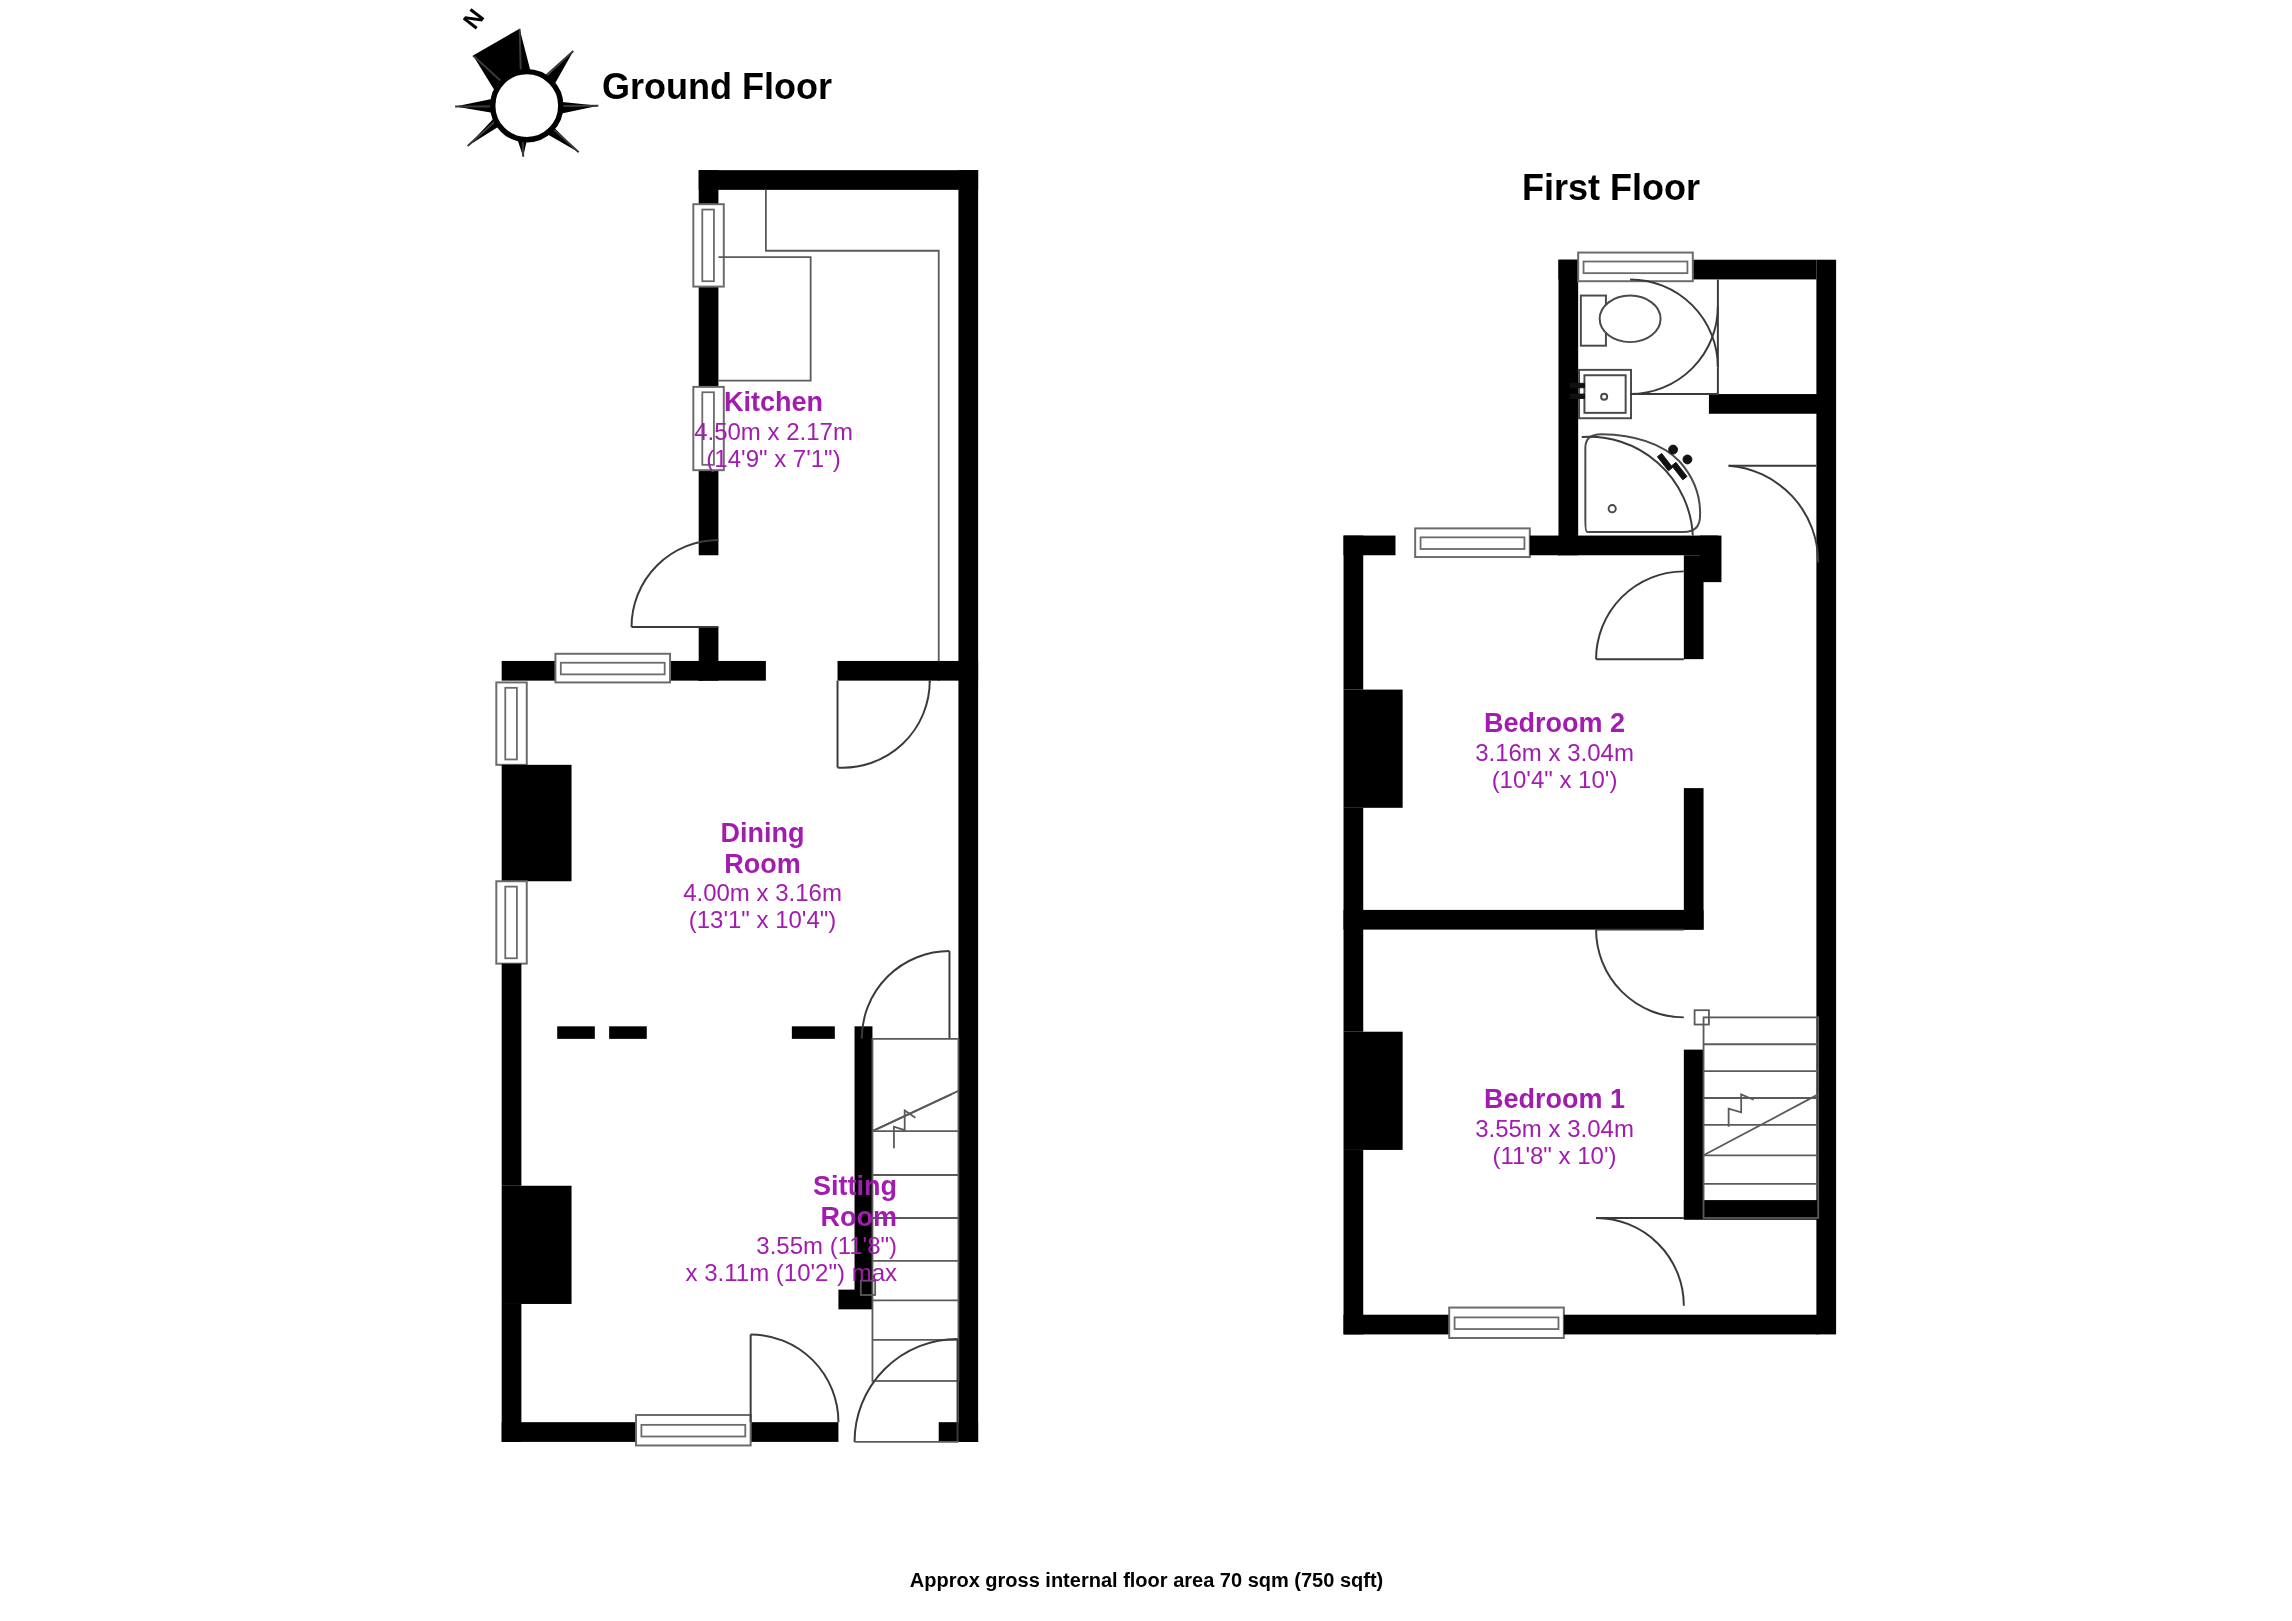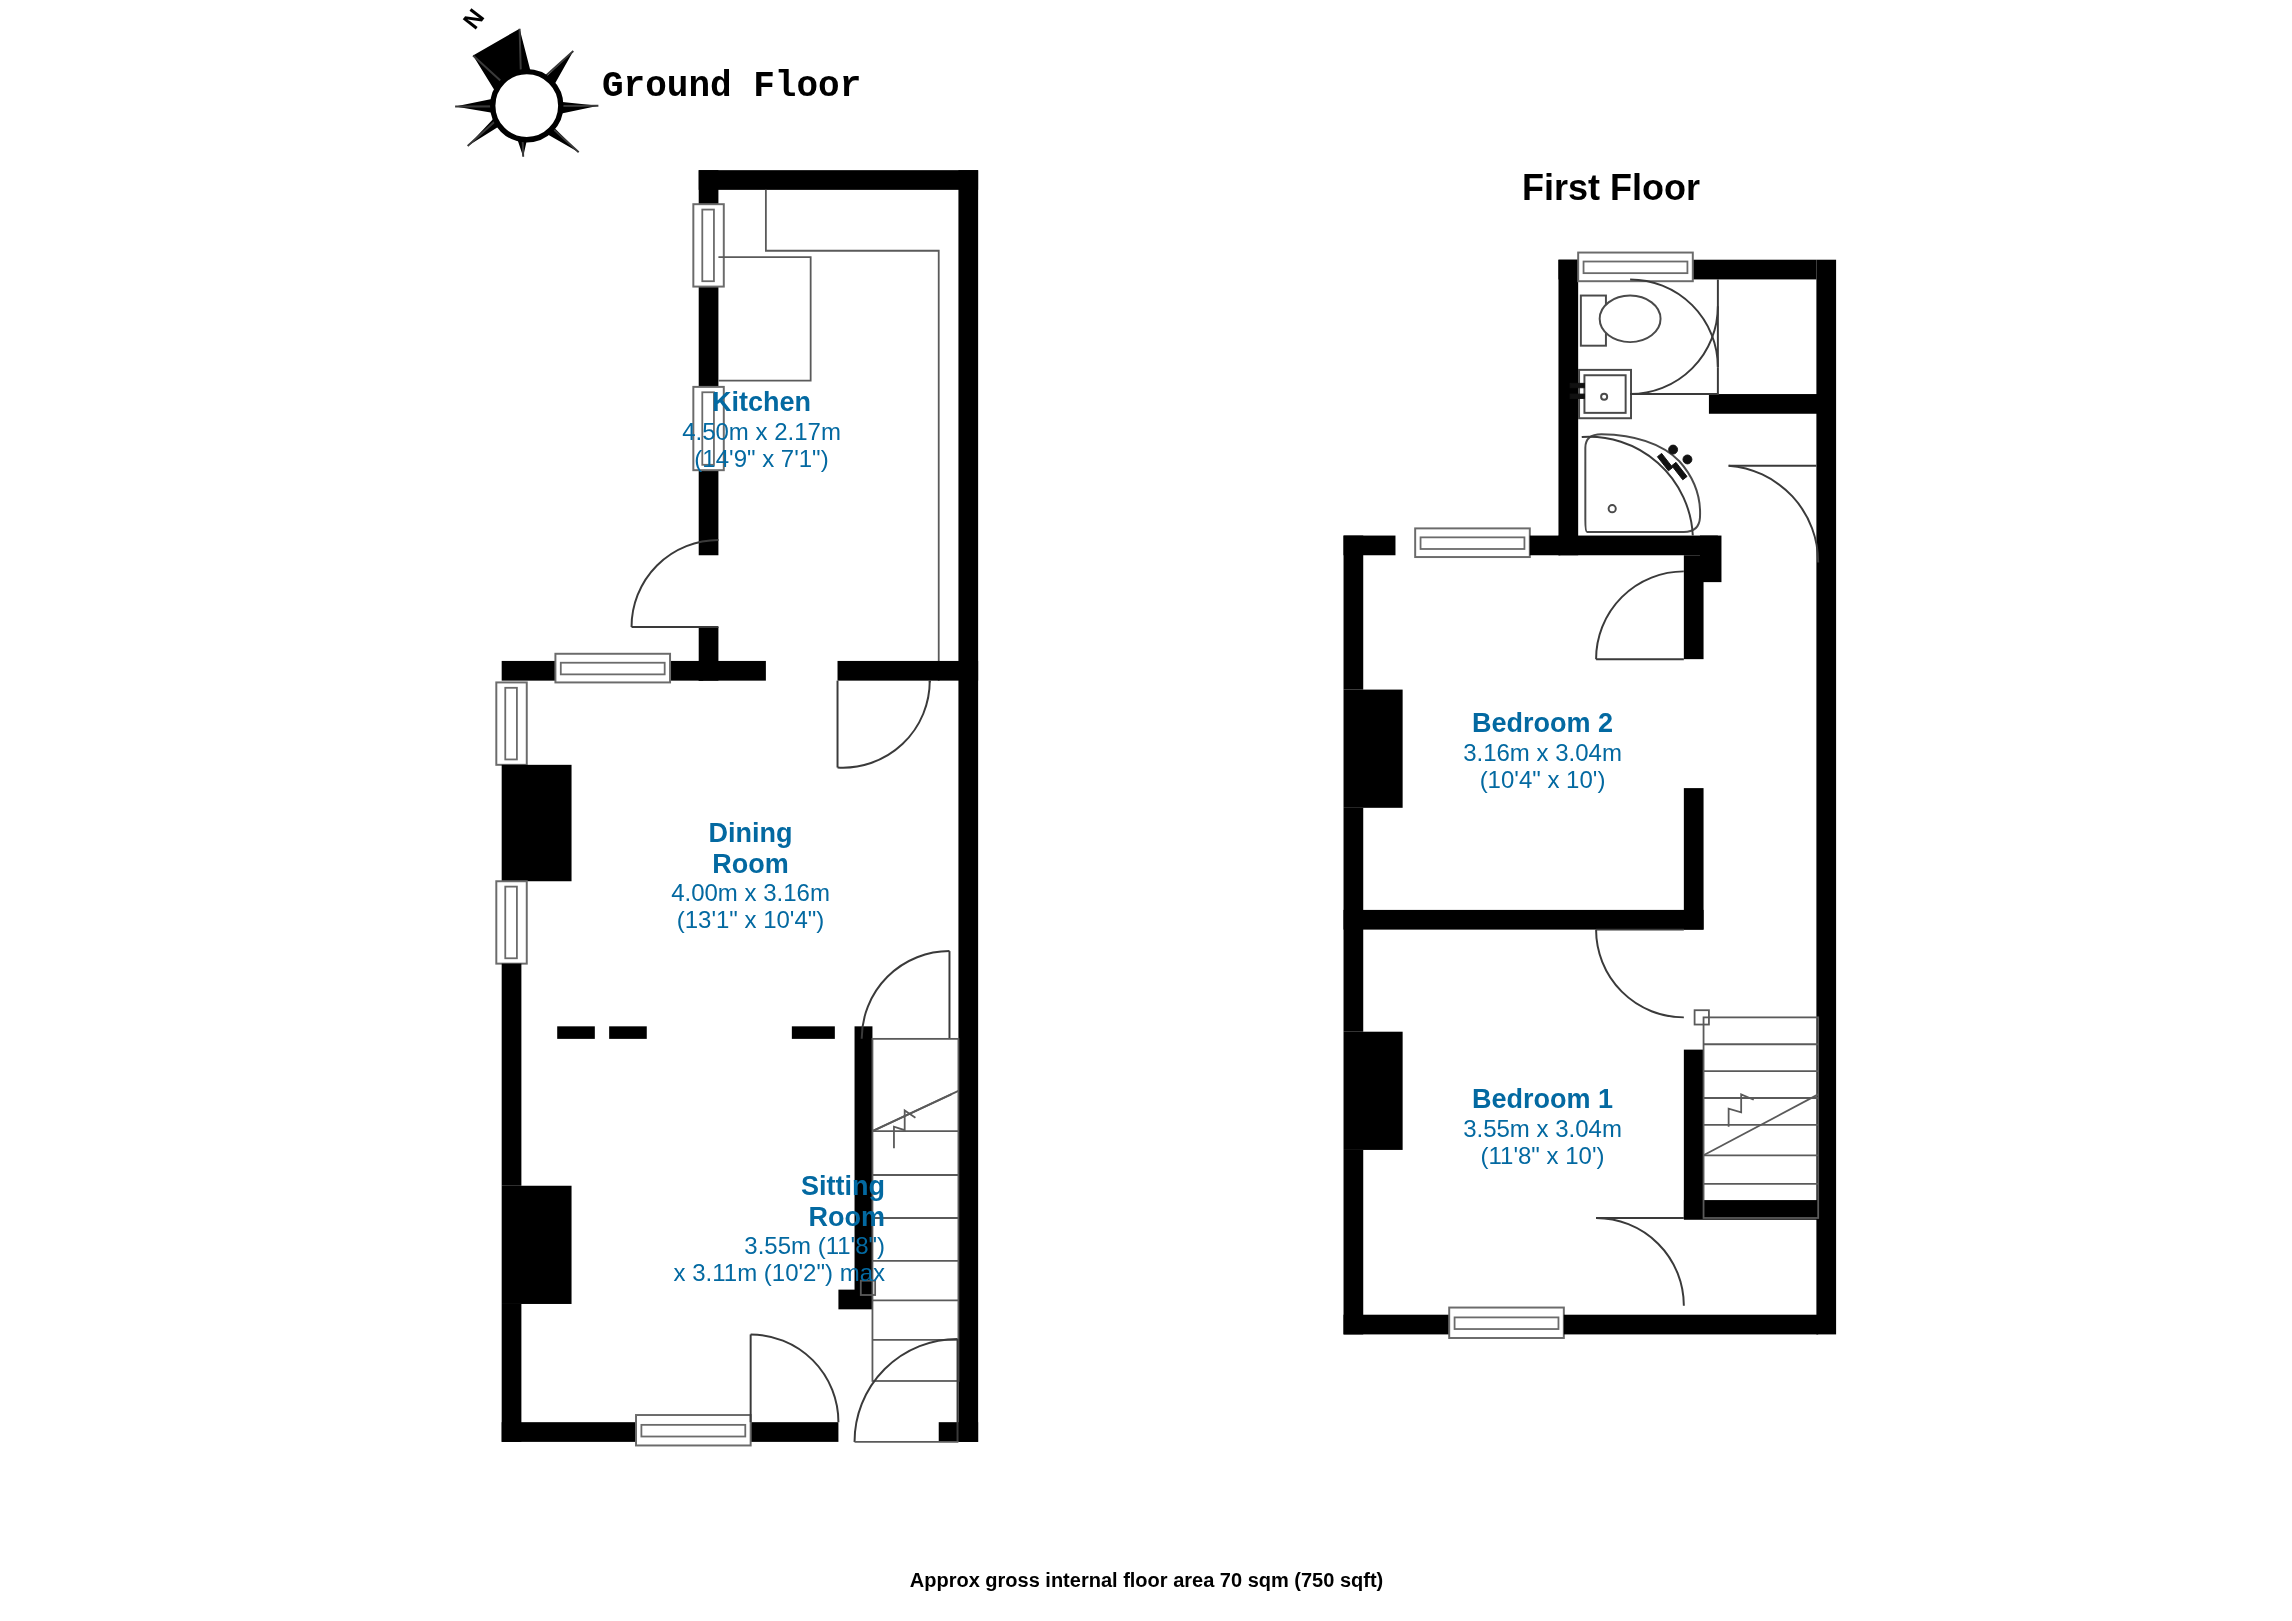--- a/index.html
+++ b/index.html
@@ -35,21 +35,22 @@
   .fixture-dark { fill: #111111; stroke: #111111; stroke-width: 1; }
   .win-frame { fill: #ffffff; stroke: #6b6b6b; stroke-width: 2.2; }
   .win-bar { fill: #ffffff; stroke: #6b6b6b; stroke-width: 2.0; }
 
   
   .lbl {
     position: absolute;
     text-align: center;
     white-space: nowrap;
     line-height: 1.13;
-    color: #0369a1;
+    color: #a21caf;
+    margin-left: 12px;
   }
   .lbl .nm {
     font-weight: bold;
     font-size: 27px;
     display: block;
   }
   .lbl .dm {
     font-weight: normal;
     font-size: 24px;
     display: block;
@@ -296,21 +297,21 @@
         <line class="thin-lt" x1="1902" y1="1322" x2="2030" y2="1322"></line>
         <path class="thin-lt" d="M 1902 1290 L 2030 1222"></path>
         <path class="thin-lt" d="M 1930 1258 L 1930 1238 L 1944 1242 L 1944 1222 L 1958 1228"></path>
         <rect class="thin-lt" x="1892" y="1128" width="16" height="16" fill="#ffffff"></rect>
       </g>
 
     </g>
 
   </svg>
 
-  <div class="title-lbl" style="left:602px; top:66px;font-family:Liberation Mono, monospace;">Ground Floor</div>
+  <div class="title-lbl" style="left:602px; top:66px;">Ground Floor</div>
 
   <div class="title-lbl" style="left:1522px; top:167px;">First Floor</div>
 
   <div style="position:absolute; left:465px; top:5.4px; font-weight:bold; font-size:24px; transform:rotate(-52deg); transform-origin:center;">N</div>
 
   <div class="lbl" style="left:627px; top:387px; width:269px;">
     <span class="nm">Kitchen</span>
     <span class="dm">4.50m x 2.17m</span>
     <span class="dm">(14'9" x 7'1")</span>
   </div>

